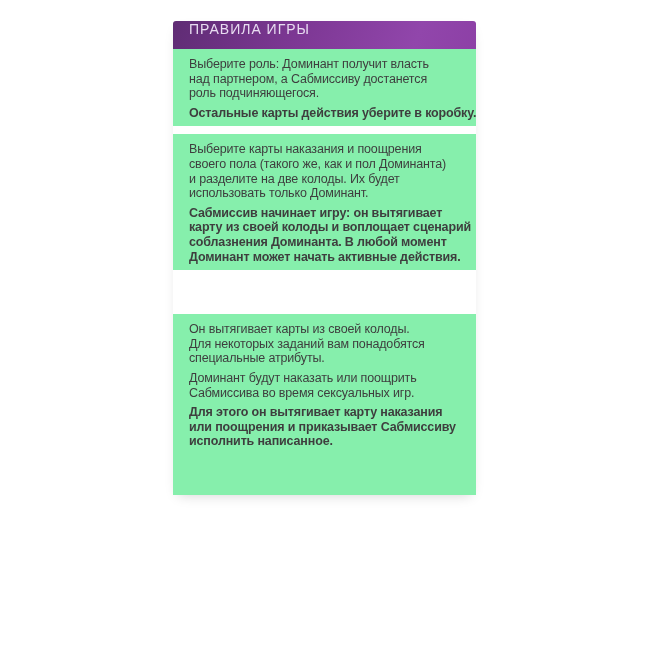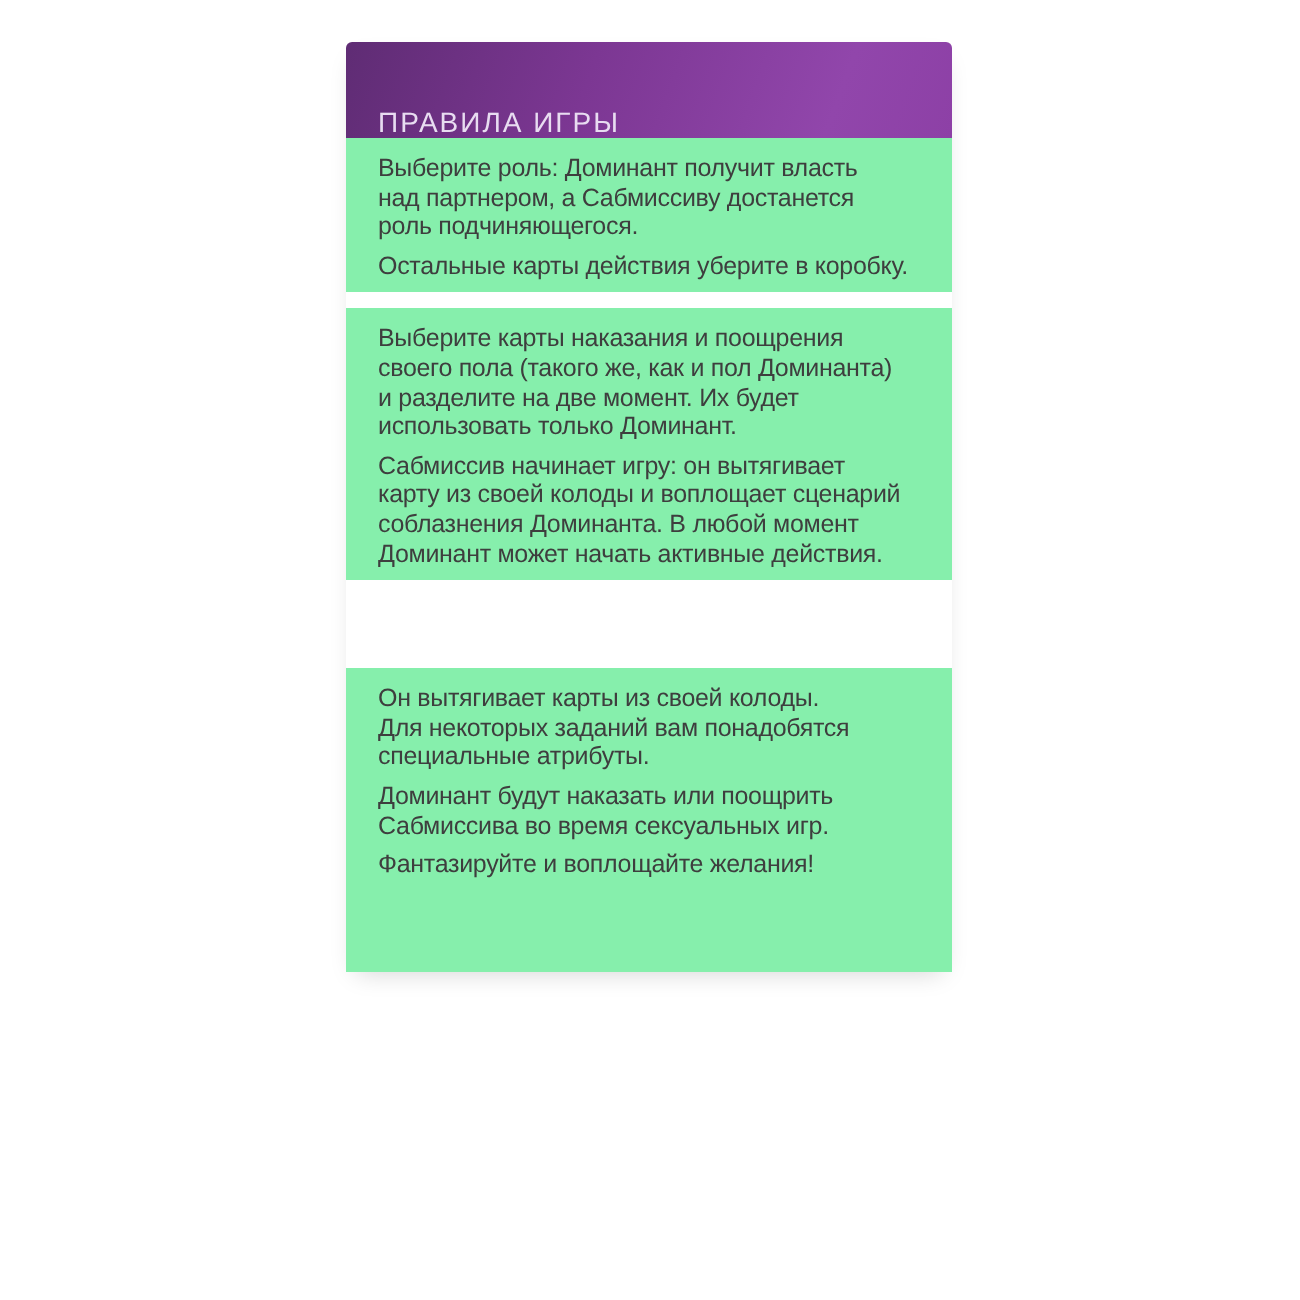--- a/index.html
+++ b/index.html
@@ -15,25 +15,25 @@
     overflow: hidden;
   }
   .card {
     position: absolute;
     left: 173px;
     top: 21px;
     width: 303px;
     box-shadow: 0 5px 12px -5px rgba(0,0,0,0.18);
   }
   .card-header {
-    height: 48px;
+    height: 28px;
     border-radius: 3px 3px 0 0;
     background: linear-gradient(110deg, #5f2c74 0%, #7c3793 40%, #9146ab 80%, #8d40a6 100%);
     display: flex;
-    align-items: flex-end;
+    align-items: flex-start;
     padding-left: 16px;
     box-sizing: border-box;
   }
   .card-title {
     color: #e8dcf1;
     font-size: 14px;
     letter-spacing: 1px;
     font-weight: 400;
   }
   .section {
@@ -50,20 +50,21 @@
   .section p {
     margin: 0 0 5px 0;
     color: #3e3e3e;
     font-size: 12.5px;
     line-height: 14.6px;
     letter-spacing: -0.15px;
     white-space: pre;
   }
   .section p:last-child {
     margin-bottom: 0;
+    font-weight: bold;
   }
 </style>
 </head>
 <body>
 
 <div class="card">
 
   <div class="card-header">
     <span class="card-title">ПРАВИЛА ИГРЫ</span>
   </div>
@@ -71,30 +72,32 @@
   <div class="section">
     <p>Выберите роль: Доминант получит власть
 над партнером, а Сабмиссиву достанется
 роль подчиняющегося.</p>
     <p>Остальные карты действия уберите в коробку.</p>
   </div>
 
   <div class="section">
     <p>Выберите карты наказания и поощрения
 своего пола (такого же, как и пол Доминанта)
-и разделите на две момент. Их будет
+и разделите на две колоды. Их будет
 использовать только Доминант.</p>
     <p>Сабмиссив начинает игру: он вытягивает
 карту из своей колоды и воплощает сценарий
 соблазнения Доминанта. В любой момент
 Доминант может начать активные действия.</p>
   </div>
 
   <div class="section last">
     <p>Он вытягивает карты из своей колоды.
 Для некоторых заданий вам понадобятся
 специальные атрибуты.</p>
     <p>Доминант будут наказать или поощрить
 Сабмиссива во время сексуальных игр.</p>
-    <p>Фантазируйте и воплощайте желания!</p>
+    <p>Для этого он вытягивает карту наказания
+или поощрения и приказывает Сабмиссиву
+исполнить написанное.</p>
   </div>
 
 </div>
 
 </body></html>

